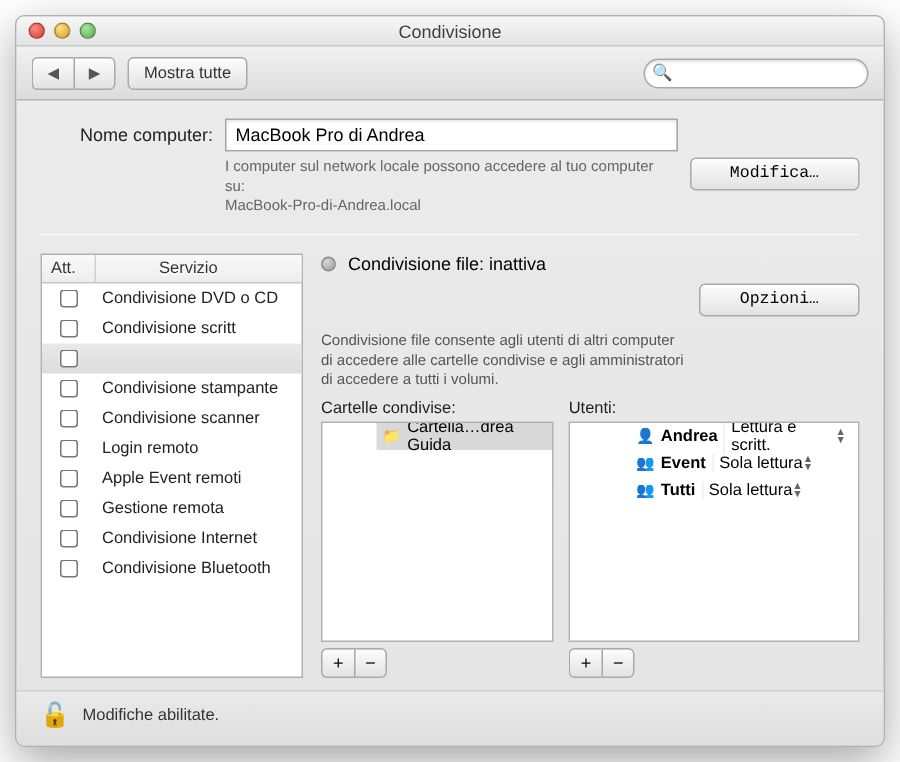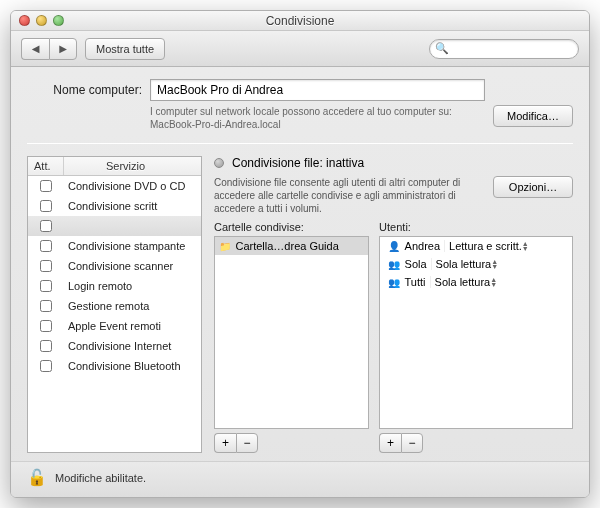--- a/index.html
+++ b/index.html
@@ -41,49 +41,49 @@
   .search input {
     width: 150px; height: 20px; border-radius: 10px; border: 1px solid #a9a9a9;
     background: #fff; padding: 0 8px 0 22px; font-size: 11px; box-shadow: inset 0 1px 2px rgba(0,0,0,0.15);
   }
   .search .mag { position: absolute; left: 6px; top: 3px; font-size: 11px; color: #777; }
   .content { flex: 1; padding: 12px 16px 8px 16px; display: flex; flex-direction: column; gap: 12px; }
   .name-block { display: grid; grid-template-columns: 115px 1fr auto; gap: 8px; align-items: start; }
   .label-right { text-align: right; font-size: 12px; color: #222; padding-top: 4px; }
   .name-input { width: 100%; height: 22px; border: 1px solid #a5a5a5; background: #fff; padding: 0 6px; font-size: 12px; box-shadow: inset 0 1px 2px rgba(0,0,0,0.12); }
   .name-hint { grid-column: 2; font-size: 10px; color: #666; line-height: 1.3; padding-top: 4px; }
-  .pushbtn { min-width: 80px; height: 22px; background: linear-gradient(#fdfdfd,#e2e2e2); border: 1px solid #a9a9a9; border-radius: 4px; font-size: 11px; box-shadow: 0 1px 0 #fff inset; padding: 0 10px; }
+  .pushbtn { min-width: 80px; height: 22px; background: linear-gradient(#fdfdfd,#e2e2e2); border: 1px solid #a9a9a9; border-radius: 4px; font-size: 11px; box-shadow: 0 1px 0 #fff inset; padding: 0 26px; font-family: Liberation Mono, monospace; }
   .hr { height: 1px; background: #c4c4c4; border-top: 1px solid #fff; }
   .main { display: grid; grid-template-columns: 175px 1fr; gap: 12px; flex: 1; min-height: 0; }
   .service-table { border: 1px solid #b0b0b0; background: #fff; display: flex; flex-direction: column; font-size: 11px; }
   .st-header { display: grid; grid-template-columns: 36px 1fr; background: linear-gradient(#f9f9f9,#ededed); border-bottom: 1px solid #c7c7c7; }
   .st-header div { padding: 3px 6px; border-right: 1px solid #d0d0d0; color: #333; text-shadow: 0 1px 0 #fff; }
   .st-header div:last-child { border-right: none; margin-left: 36px; }
   .st-body { flex: 1; overflow: auto; }
   .st-row { display: grid; grid-template-columns: 36px 1fr; align-items: center; height: 20px; }
   .st-row.selected { background: linear-gradient(#e9e9e9,#dcdcdc); }
   .st-row .cb { display: flex; justify-content: center; }
   .st-row input[type=checkbox] { width: 12px; height: 12px; }
   .st-row .svc { padding-left: 4px; white-space: nowrap; overflow: hidden; text-overflow: ellipsis; color: #222; }
   .right { display: flex; flex-direction: column; gap: 6px; min-height: 0; }
   .status-row { display: flex; align-items: center; gap: 8px; font-size: 12px; }
   .dot { width: 10px; height: 10px; border-radius: 50%; background: radial-gradient(circle at 35% 30%, #d7d7d7, #9a9a9a); border: 1px solid #8a8a8a; }
   .desc-row { display: flex; gap: 10px; align-items: flex-start; }
-  .desc { font-size: 10px; color: #555; line-height: 1.3; flex: 1; }
+  .desc { font-size: 10px; color: #555; line-height: 1.3; flex: 1; margin-top: 32px; }
   .lists { display: grid; grid-template-columns: 1fr 1.25fr; gap: 10px; flex: 1; min-height: 0; }
   .col { display: flex; flex-direction: column; min-height: 0; }
   .col-label { font-size: 11px; margin-bottom: 3px; color: #222; }
-  .listbox { flex: 1; border: 1px solid #b0b0b0; background: #fff; font-size: 11px; overflow: auto; }
+  .listbox { flex: 1; border: 1px solid #b0b0b0; background: #fff; font-size: 11px; overflow: auto; padding-left: 36px; }
   .listbox .row { display: flex; align-items: center; height: 18px; padding: 0 4px; gap: 4px; }
   .listbox .row.selected { background: #d9d9d9; }
   .folder-ico::before { content: "📁"; font-size: 10px; }
   .user-ico::before { content: "👤"; font-size: 10px; }
   .users-ico::before { content: "👥"; font-size: 10px; }
   .urow { display: grid; grid-template-columns: 1fr 1fr; }
-  .urow .uname { display: flex; align-items: center; gap: 4px; padding-left: 4px; }
+  .urow .uname { display: flex; align-items: center; gap: 4px; padding-left: 4px; font-weight: bold; }
   .urow .perm { display:flex; justify-content:space-between; align-items:center; padding: 0 4px; border-left: 1px solid #eee; }
   .stepper { display: inline-flex; flex-direction: column; line-height: 5px; font-size: 7px; color: #666; }
   .btnrow { display: flex; gap: 0; margin-top: 4px; }
   .sqbtn { width: 22px; height: 20px; background: linear-gradient(#fdfdfd,#e2e2e2); border: 1px solid #a9a9a9; font-size: 12px; line-height: 1; padding: 0; }
   .sqbtn:first-child { border-top-left-radius: 4px; border-bottom-left-radius: 4px; border-right: none; }
   .sqbtn:last-child { border-top-right-radius: 4px; border-bottom-right-radius: 4px; }
   .footer { display: flex; align-items: center; gap: 8px; padding: 6px 16px 10px 16px; font-size: 11px; color: #333; border-top: 1px solid #d0d0d0; background: linear-gradient(#eaeaea,#dedede); }
   .lock { width: 20px; text-align: center; font-size: 16px; }
 </style>
 </head>
@@ -169,27 +169,27 @@
             <div class="st-row">
               <div class="cb">
                 <input type="checkbox" style="">
               </div>
               <div class="svc">Login remoto</div>
             </div>
             <div class="st-row">
               <div class="cb">
                 <input type="checkbox" style="">
               </div>
+              <div class="svc">Apple Event remoti</div>
+            </div>
+            <div class="st-row">
+              <div class="cb">
+                <input type="checkbox" style="">
+              </div>
               <div class="svc">Gestione remota</div>
-            </div>
-            <div class="st-row">
-              <div class="cb">
-                <input type="checkbox" style="">
-              </div>
-              <div class="svc">Apple Event remoti</div>
             </div>
             <div class="st-row">
               <div class="cb">
                 <input type="checkbox" style="">
               </div>
               <div class="svc">Condivisione Internet</div>
             </div>
             <div class="st-row">
               <div class="cb">
                 <input type="checkbox" style="">
@@ -235,21 +235,21 @@
                     <span>Lettura e scritt.</span>
                     <span class="stepper">
                       <span>▲</span>
                       <span>▼</span>
                     </span>
                   </div>
                 </div>
                 <div class="row urow">
                   <div class="uname">
                     <span class="users-ico"></span>
-                    <span>Sola</span>
+                    <span>Event</span>
                   </div>
                   <div class="perm">
                     <span>Sola lettura</span>
                     <span class="stepper">
                       <span>▲</span>
                       <span>▼</span>
                     </span>
                   </div>
                 </div>
                 <div class="row urow">

